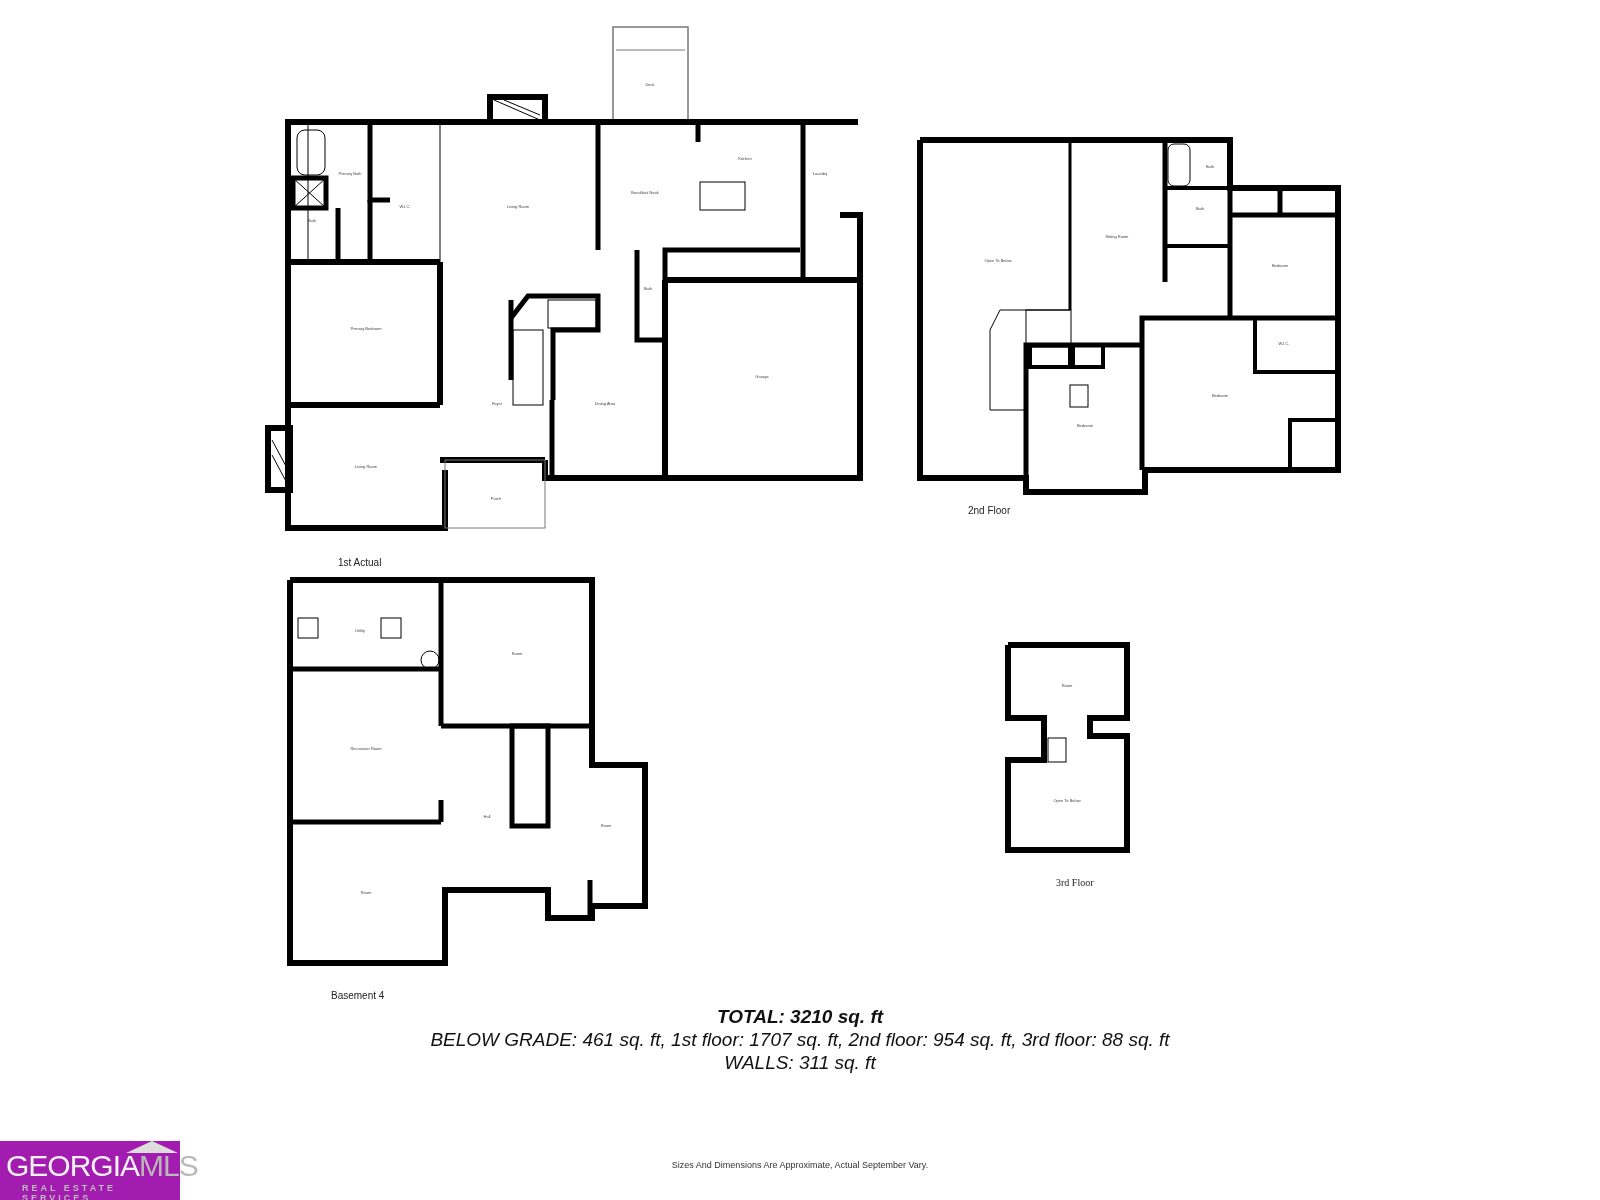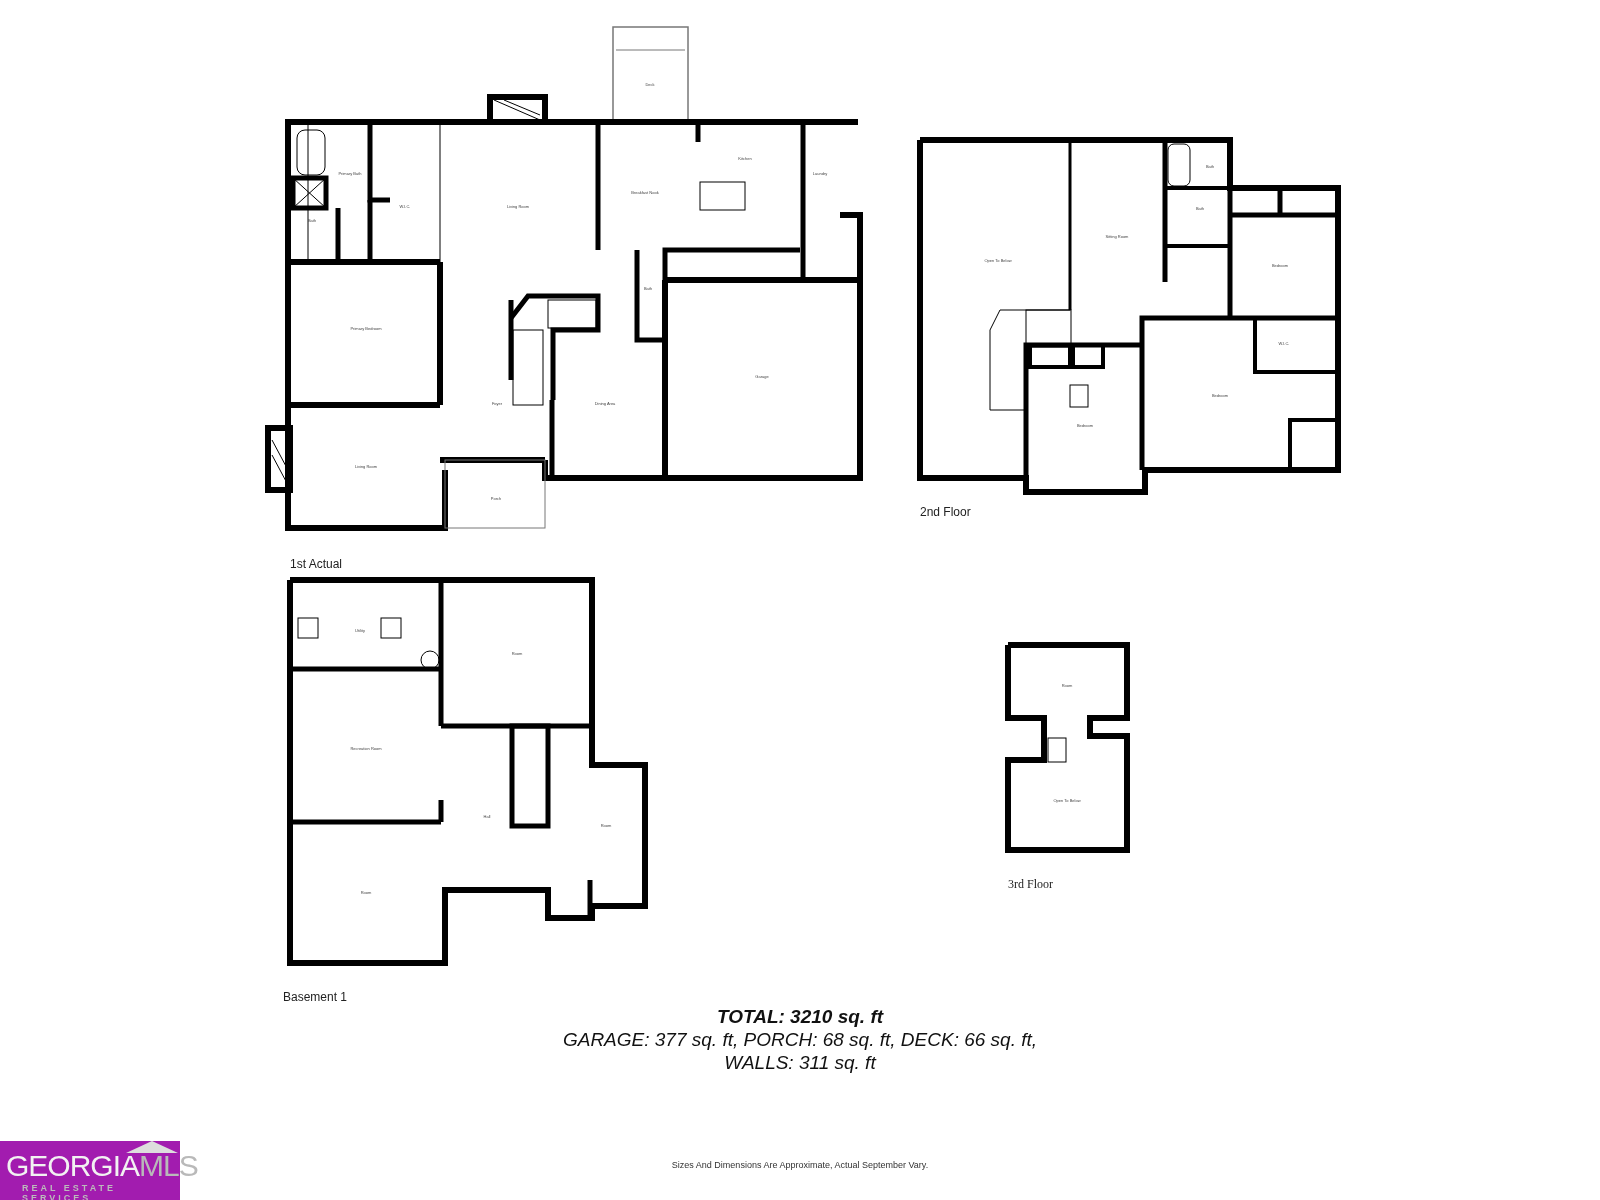--- a/index.html
+++ b/index.html
@@ -1,19 +1,19 @@
 <!DOCTYPE html>
 <html><head>
 <meta charset="utf-8">
 <style>
   html,body{margin:0;padding:0;background:#fff;}
   body{width:1600px;height:1200px;position:relative;overflow:hidden;font-family:"Liberation Sans",sans-serif;color:#111;}
   svg.plan{position:absolute;left:0;top:0;width:1600px;height:1200px;}
   .rl{font-family:"Liberation Sans",sans-serif;font-size:4px;fill:#444;text-anchor:middle;}
-  .floor-label{position:absolute;font-size:12px;color:#222;}
+  .floor-label{position:absolute;font-size:10px;color:#222;margin-left:48px;}
   .summary{position:absolute;left:300px;top:1005px;width:1000px;text-align:center;font-size:19px;line-height:23px;color:#111;font-family:"Liberation Sans",sans-serif;font-style:italic;}
   .summary .total{font-weight:bold;}
   .disclaimer{position:absolute;left:500px;top:1160px;width:600px;text-align:center;font-size:9px;color:#333;}
   .logo{position:absolute;left:0;top:1141px;width:180px;height:59px;background:#a21caf;color:#eee;}
   .logo .brand{position:absolute;left:6px;top:8px;font-size:30px;letter-spacing:-1px;color:#f2f2f2;}
   .logo .brand .mls{color:#b9b9b9;}
   .logo .sub{position:absolute;left:22px;top:42px;font-size:9px;letter-spacing:3px;color:#bbb;font-weight:bold;}
   .logo .roof{position:absolute;left:126px;top:0;width:0;height:0;border-left:26px solid transparent;border-right:26px solid transparent;border-bottom:12px solid #ddd;}
 </style>
 </head>
@@ -143,25 +143,25 @@
     <text class="rl" x="366" y="750">Recreation Room</text>
     <text class="rl" x="487" y="818">Hall</text>
     <text class="rl" x="606" y="827">Room</text>
     <text class="rl" x="366" y="894">Room</text>
   </g>
 </svg>
 
 <div class="floor-label" style="left:290px;top:557px;">1st Actual</div>
 <div class="floor-label" style="left:920px;top:505px;">2nd Floor</div>
 <div class="floor-label" style="left:1008px;top:877px;font-family:Liberation Serif, serif;">3rd Floor</div>
-<div class="floor-label" style="left:283px;top:990px;">Basement 1</div>
+<div class="floor-label" style="left:283px;top:990px;">Basement 4</div>
 
 <div class="summary">
   <div class="total">TOTAL: 3210 sq. ft</div>
-  <div>GARAGE: 377 sq. ft, PORCH: 68 sq. ft, DECK: 66 sq. ft,</div>
+  <div>BELOW GRADE: 461 sq. ft, 1st floor: 1707 sq. ft, 2nd floor: 954 sq. ft, 3rd floor: 88 sq. ft</div>
   <div>WALLS: 311 sq. ft</div>
 </div>
 
 <div class="disclaimer">Sizes And Dimensions Are Approximate, Actual September Vary.</div>
 
 <div class="logo">
   <div class="roof"></div>
   <div class="brand"><span>GEORGIA</span><span class="mls">MLS</span></div>
   <div class="sub">REAL ESTATE SERVICES</div>
 </div>

